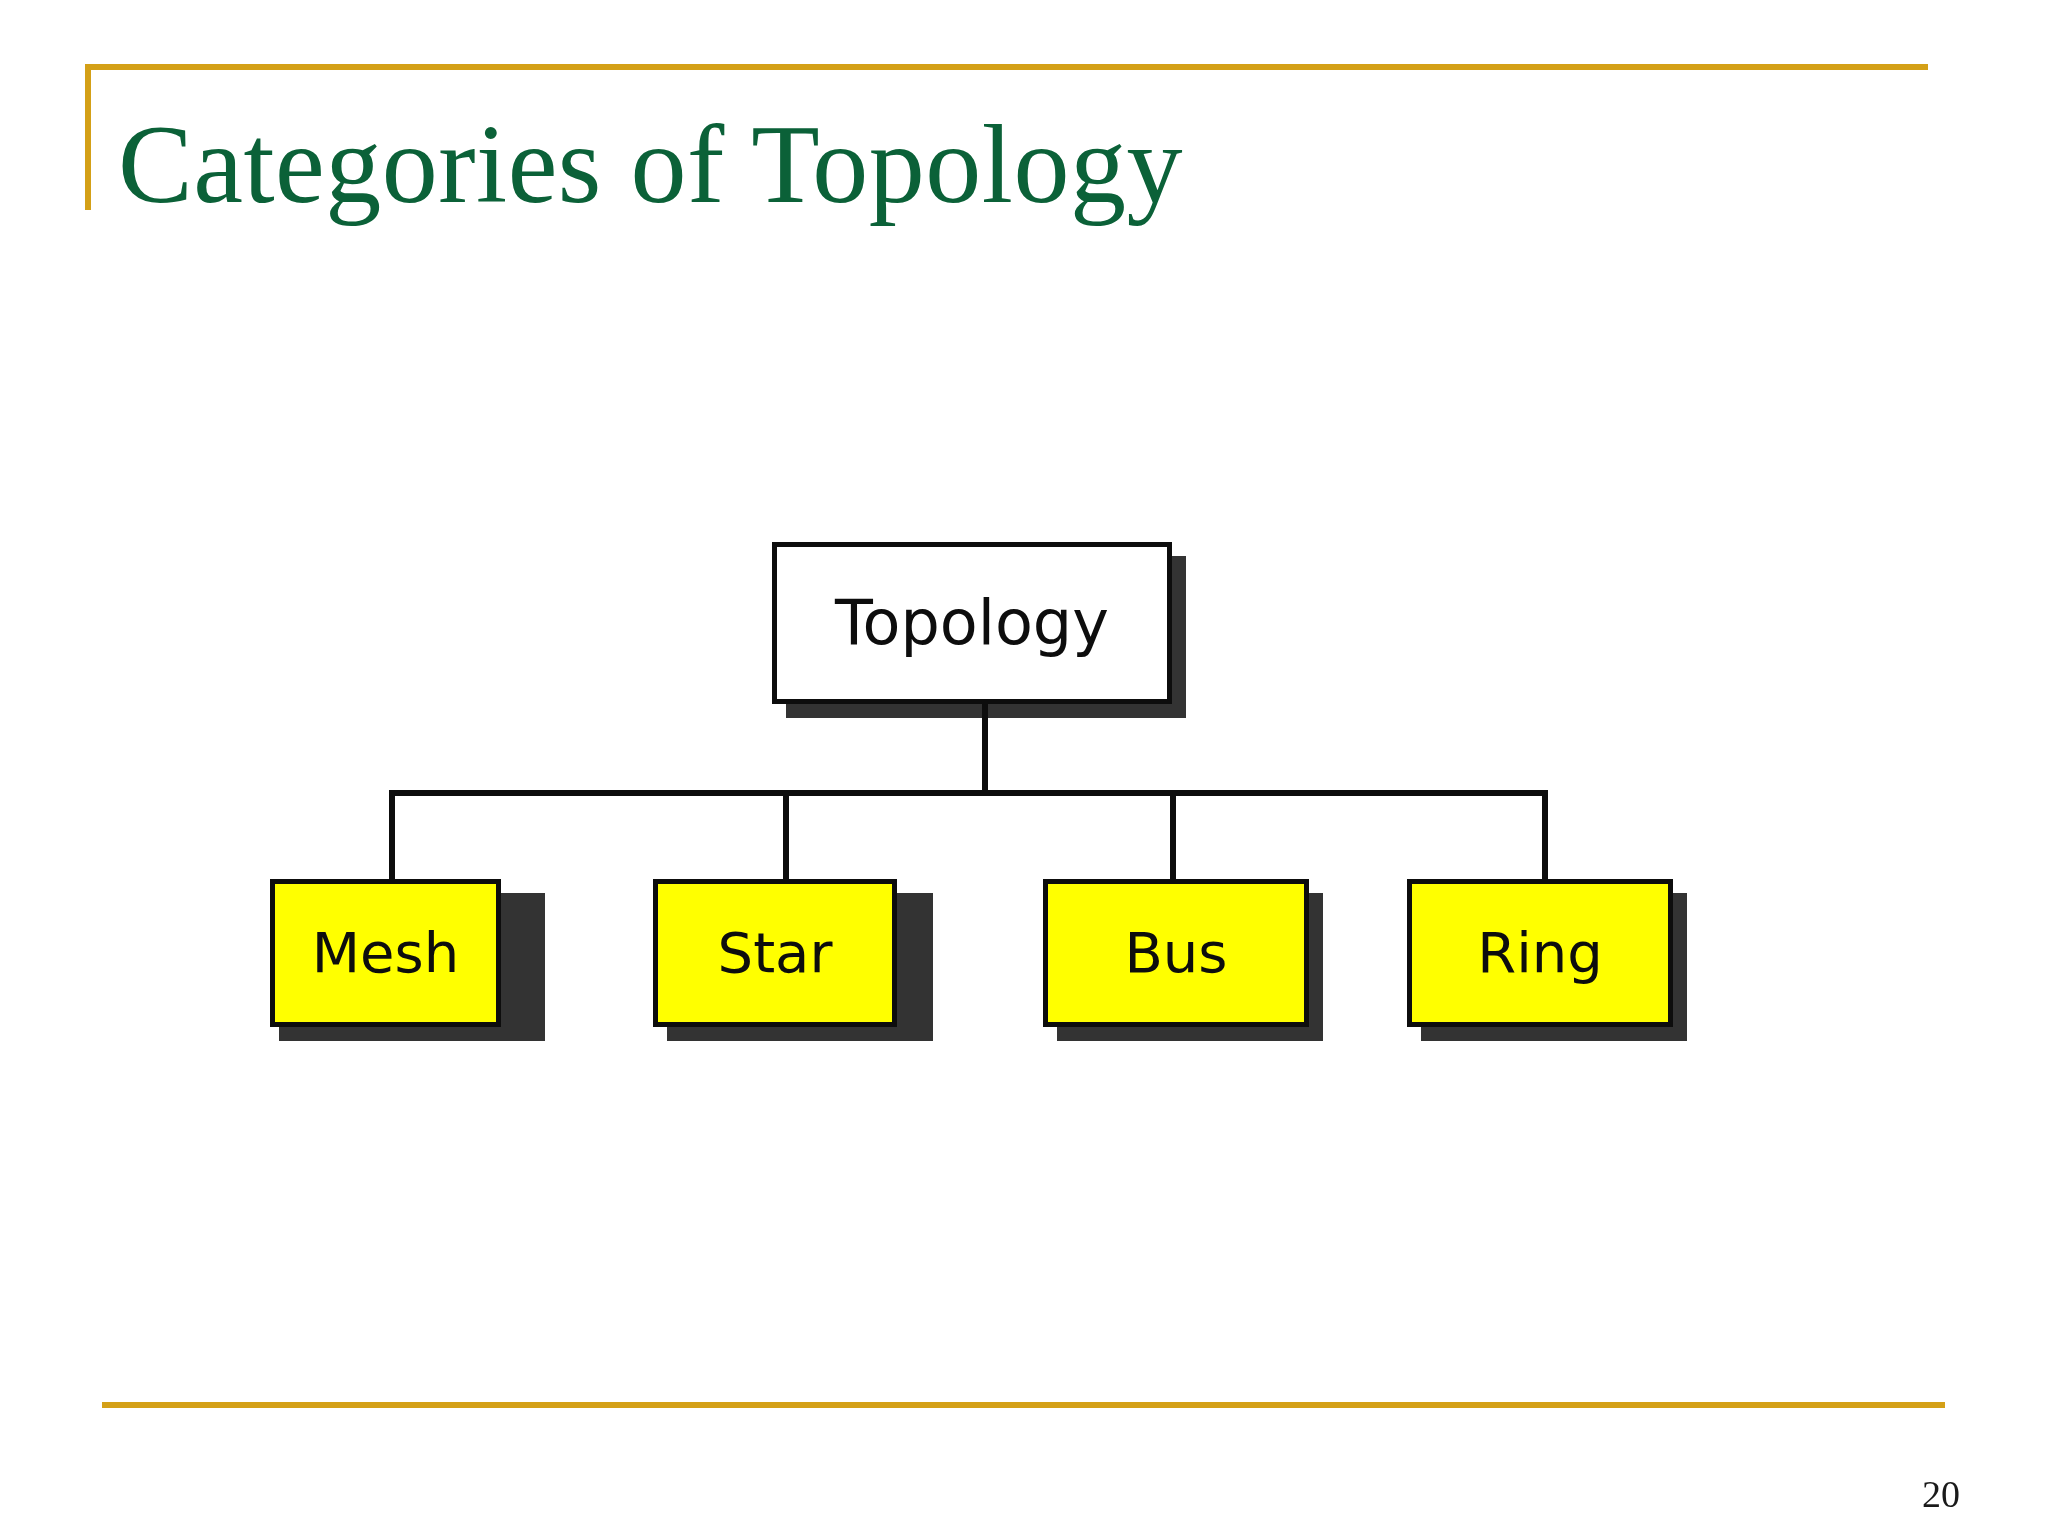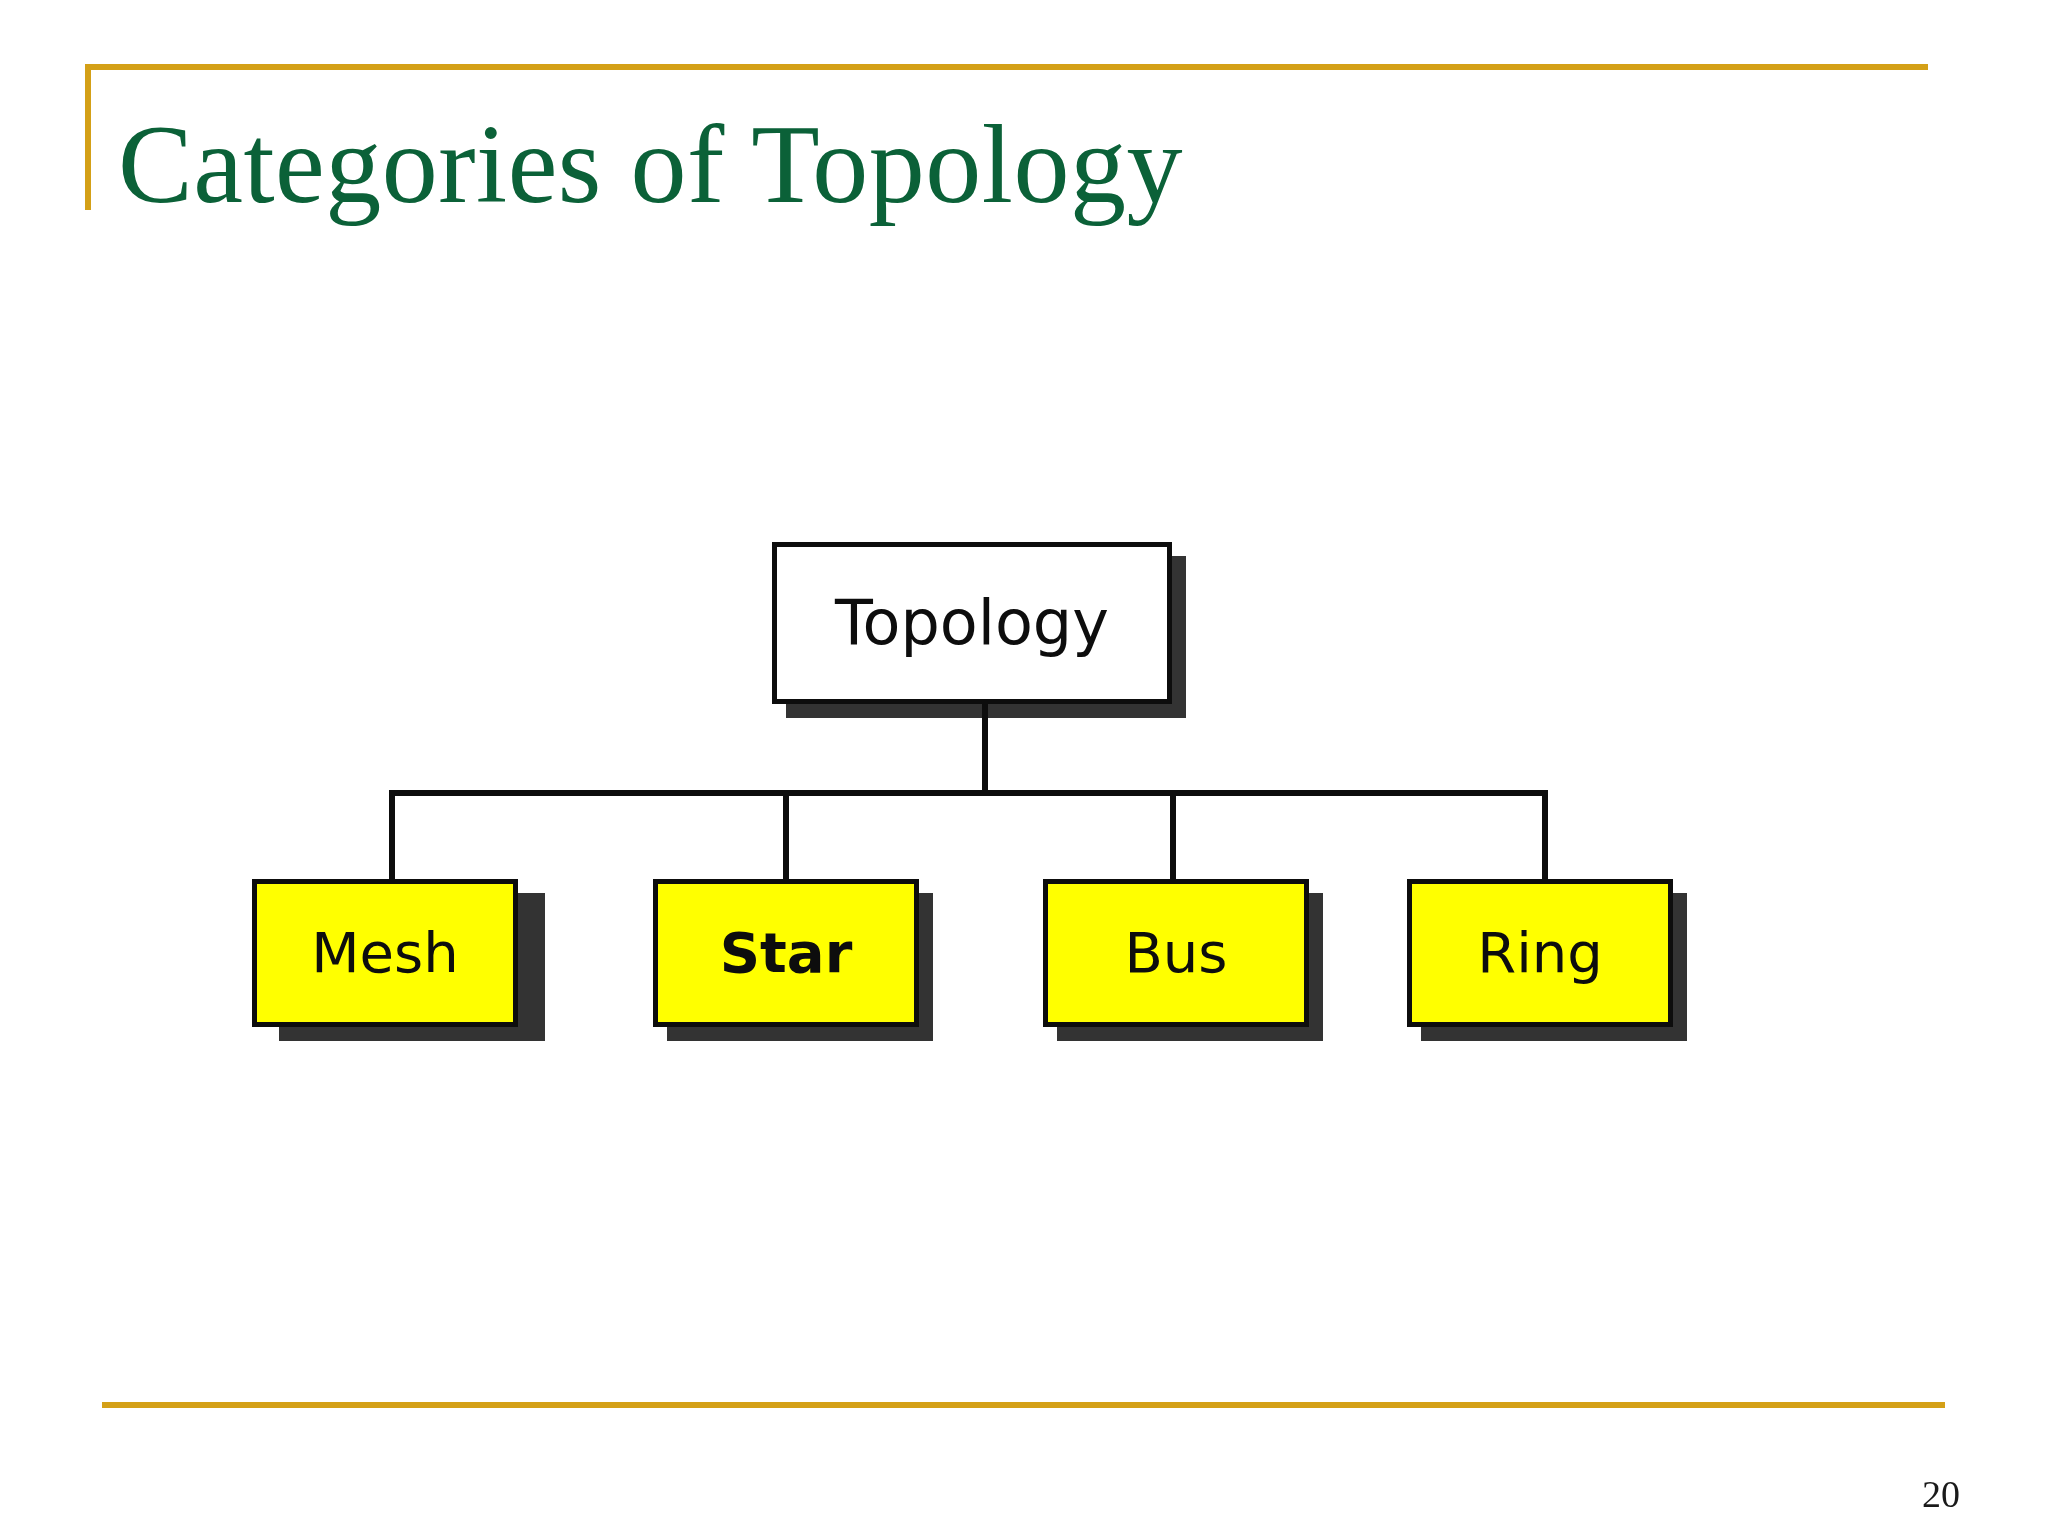--- a/index.html
+++ b/index.html
@@ -138,26 +138,26 @@
     <div class="edge" style="left:982px; top:680px; width:6px; height:92px;"></div>
 
     <div class="edge" style="left:389px; top:766px; width:1159px; height:6px;"></div>
 
     <div class="edge" style="left:389px; top:766px; width:6px; height:92px;"></div>
     <div class="edge" style="left:783px; top:766px; width:6px; height:92px;"></div>
     <div class="edge" style="left:1170px; top:766px; width:6px; height:92px;"></div>
     <div class="edge" style="left:1542px; top:766px; width:6px; height:92px;"></div>
 
     <div class="node-shadow" style="left:279px; top:869px; width:266px; height:148px;"></div>
-    <div class="node node-leaf" style="left:252px; top:855px; width:266px; height:148px;text-align:right;">
+    <div class="node node-leaf" style="left:270px; top:855px; width:231px; height:148px;text-align:right;">
       <span class="node-label">Mesh</span>
     </div>
 
     <div class="node-shadow" style="left:667px; top:869px; width:266px; height:148px;"></div>
-    <div class="node node-leaf" style="left:653px; top:855px; width:266px; height:148px;font-weight:bold;">
+    <div class="node node-leaf" style="left:653px; top:855px; width:244px; height:148px;">
       <span class="node-label">Star</span>
     </div>
 
     <div class="node-shadow" style="left:1057px; top:869px; width:266px; height:148px;"></div>
     <div class="node node-leaf" style="left:1043px; top:855px; width:266px; height:148px;">
       <span class="node-label">Bus</span>
     </div>
 
     <div class="node-shadow" style="left:1421px; top:869px; width:266px; height:148px;"></div>
     <div class="node node-leaf" style="left:1407px; top:855px; width:266px; height:148px;">

